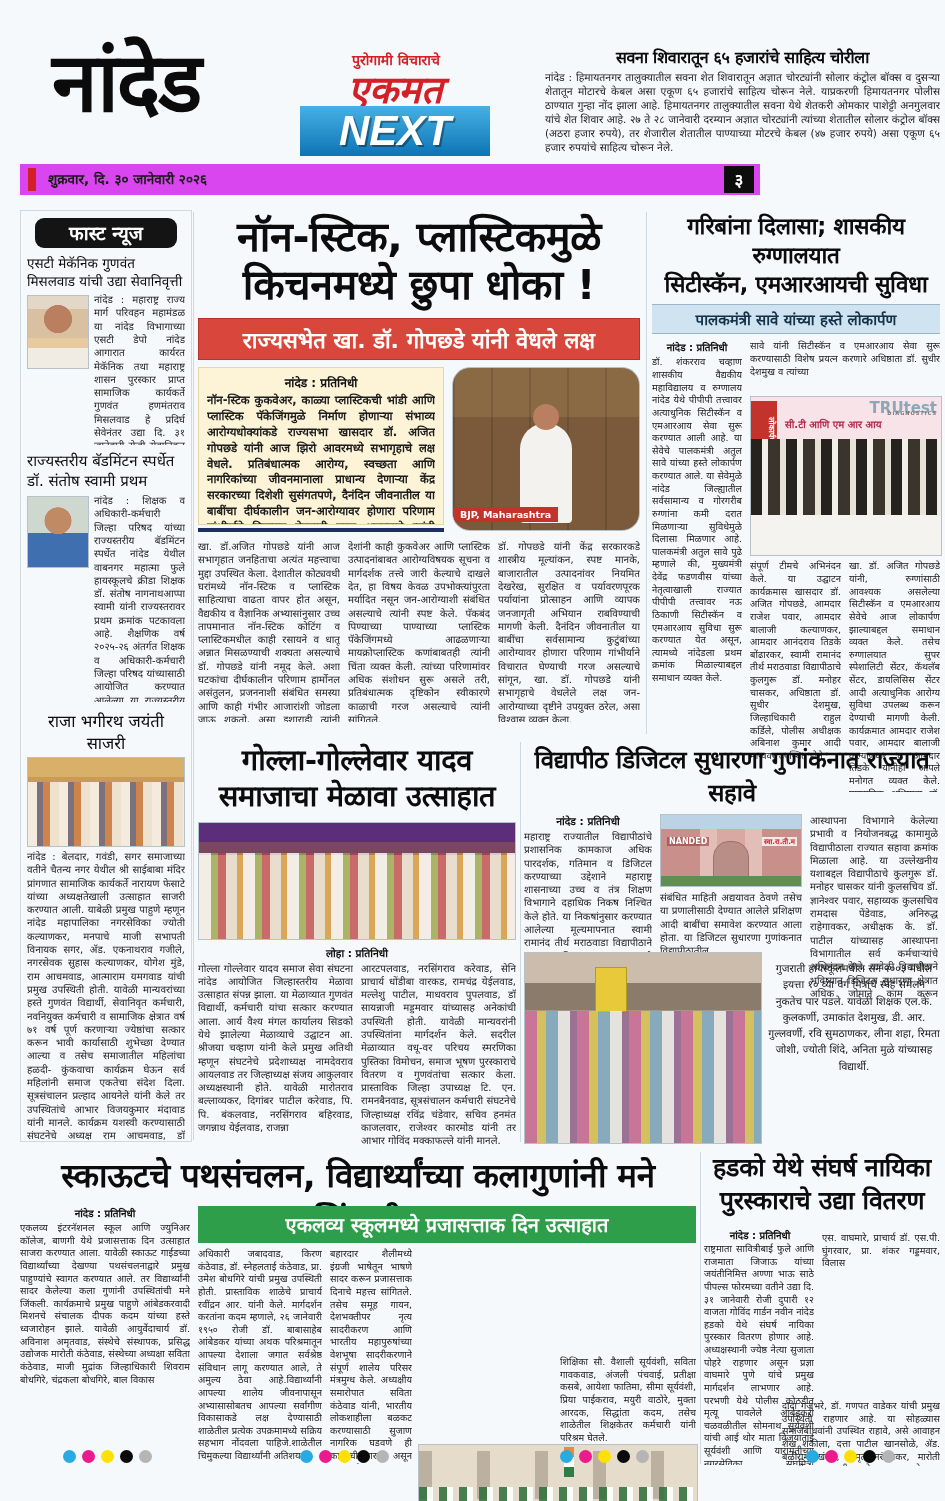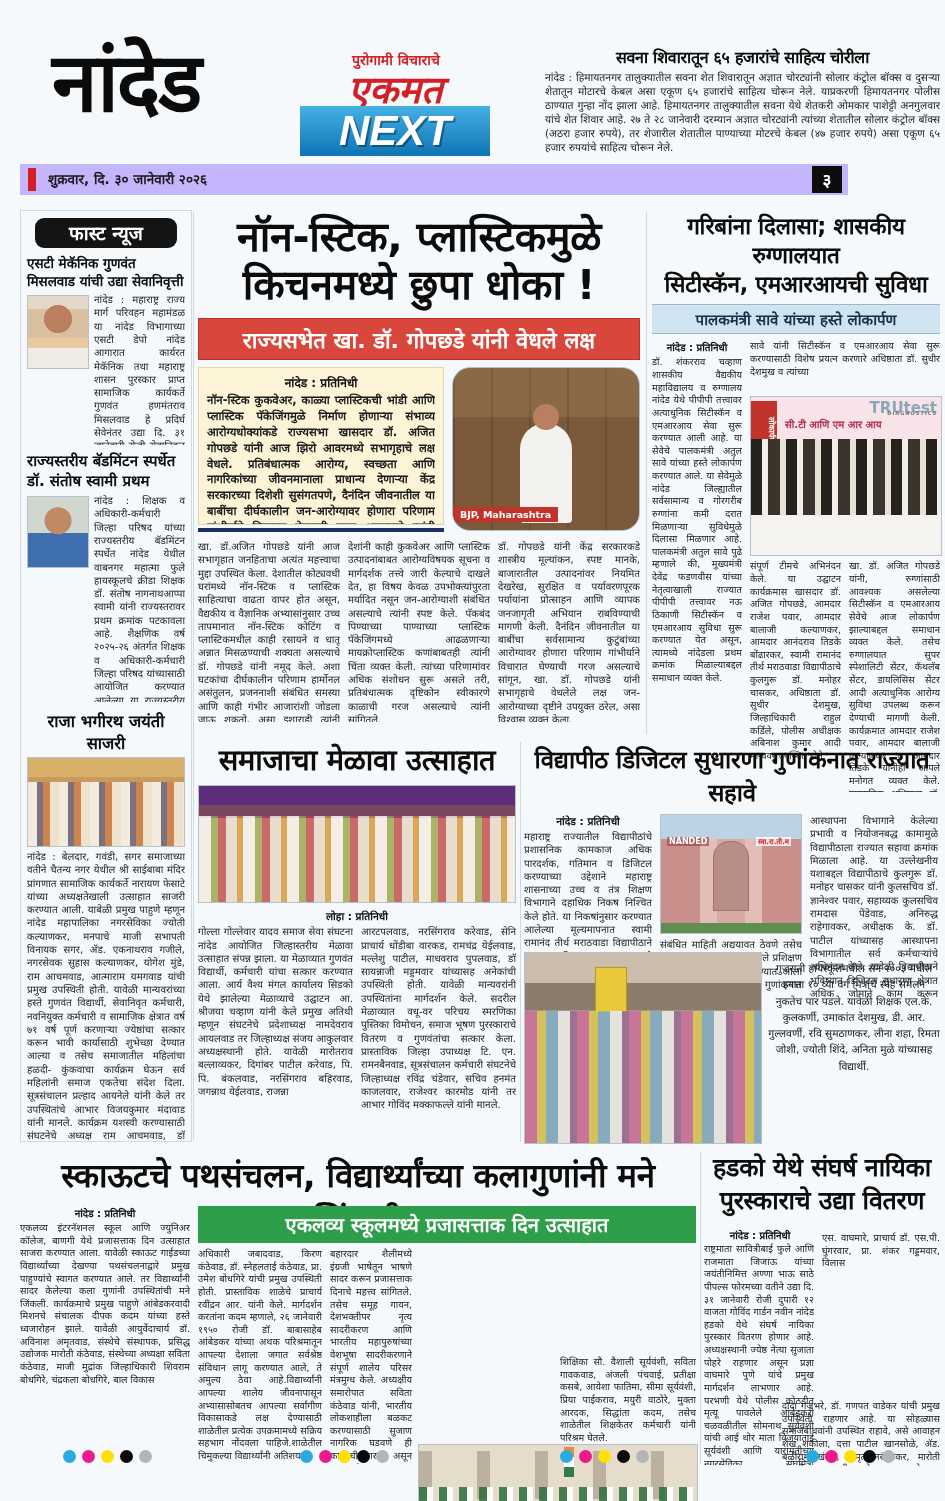--- a/index.html
+++ b/index.html
@@ -10,40 +10,40 @@
   .dl{font-weight:bold;text-align:center;font-size:10.5px;color:#111;margin-bottom:2px;}
   .ph{border:1px solid #b6c1c9;position:relative;overflow:hidden;}
   .vrule{width:1px;background:#cfd9e1;}
   .kicker-red{background:#d9463b;color:#fff;font-weight:800;text-align:center;border:1px solid #b5352c;}
   .kicker-blue{background:#cfe4f0;color:#16324a;font-weight:800;text-align:center;border-top:1px solid #9db6c6;border-bottom:1px solid #9db6c6;}
   .kicker-green{background:#2f9e4b;color:#fff;font-weight:800;text-align:center;}
   .dot{width:13px;height:13px;border-radius:50%;display:inline-block;margin-right:6px;}
   .colgroup{display:flex;gap:8px;}
   .colgroup>div{flex:1;}
   .caption-strip{position:absolute;left:0;bottom:8px;background:#c2342b;color:#fff;font-size:9.5px;font-weight:bold;padding:2px 7px;}
-  .fast-head{font-weight:700;font-size:13.5px;line-height:1.3;color:#0d0d0d;margin:7px 0 3px 0;}
+  .fast-head{font-weight:400;font-size:13.5px;line-height:1.3;color:#0d0d0d;margin:7px 0 3px 0;}
 </style>
 </head>
 <body>
 
 <div id="page">
 
   <div class="abs" style="left:52px;top:40px;font-size:82px;font-weight:900;color:#0b0b0b;line-height:1.05;letter-spacing:-2px;">नांदेड</div>
   <div class="abs" style="left:352px;top:50px;font-size:14px;font-weight:800;color:#d31f26;">पुरोगामी विचाराचे</div>
   <div class="abs" style="left:348px;top:62px;font-size:38px;font-weight:900;color:#d31f26;font-style:italic;">एकमत</div>
   <div class="abs" style="left:300px;top:106px;width:190px;height:50px;background:linear-gradient(180deg,#46b1e4,#0d74b5);display:flex;align-items:center;justify-content:center;">
     <span style="font-size:42px;font-weight:900;font-style:italic;color:#ffffff;font-family:'Liberation Sans',sans-serif;text-shadow:2px 2px 0 rgba(0,0,0,.35);">NEXT</span>
   </div>
 
   <div class="abs" style="left:545px;top:46px;width:395px;">
     <div class="hl" style="font-size:16px;">सवना शिवारातून ६५ हजारांचे साहित्य चोरीला</div>
     <div class="body-txt" style="margin-top:3px;height:112px;font-size:10.5px;">नांदेड :  हिमायतनगर तालुक्यातील सवना शेत शिवारातून अज्ञात चोरट्यांनी सोलार कंट्रोल बॉक्स व दुसऱ्या शेतातून मोटारचे केबल असा एकूण ६५ हजारांचे साहित्य चोरून नेले. याप्रकरणी हिमायतनगर पोलीस ठाण्यात गुन्हा नोंद झाला आहे.  हिमायतनगर तालुक्यातील सवना येथे शेतकरी ओमकार पाशेट्टी अनगुलवार यांचे शेत शिवार आहे. २७ ते २८ जानेवारी दरम्यान अज्ञात चोरट्यांनी त्यांच्या शेतातील सोलार कंट्रोल बॉक्स (अठरा हजार रुपये), तर शेजारील शेतातील पाण्याच्या मोटरचे केबल (४७ हजार रुपये) असा एकूण ६५ हजार रुपयांचे साहित्य चोरून नेले.</div>
   </div>
 
-  <div class="abs" style="left:20px;top:164px;width:828px;height:31px;background:#c4b5fd;">
+  <div class="abs" style="left:20px;top:164px;width:740px;height:31px;background:#d946ef;">
     <div class="abs" style="left:8px;top:4px;width:8px;height:23px;background:#d31f26;"></div>
     <div class="abs" style="left:28px;top:0;height:31px;line-height:31px;font-size:13.5px;font-weight:700;color:#1a1a1a;">शुक्रवार, दि. ३० जानेवारी २०२६</div>
     <div class="abs" style="right:6px;top:2px;width:30px;height:27px;background:#0d0d0d;color:#fff;font-size:17px;font-weight:800;display:flex;align-items:center;justify-content:center;">३</div>
   </div>
 
   <div class="abs vrule" style="left:193px;top:212px;height:928px;"></div>
   <div class="abs vrule" style="left:646px;top:212px;height:522px;"></div>
   <div class="abs vrule" style="left:520px;top:742px;height:400px;"></div>
   <div class="abs vrule" style="left:700px;top:1152px;height:312px;"></div>
 
@@ -121,43 +121,44 @@
         <div style="position:absolute;left:0;top:42px;right:0;height:76px;background:repeating-linear-gradient(90deg,#26231f 0 11px,#f2efe9 11px 17px,#3a342c 17px 29px,#e8e2d6 29px 35px);"></div>
         <div style="position:absolute;left:0;bottom:0;right:0;height:40px;background:#f4f3f0;"></div>
       </div>
       <div class="abs body-txt" style="left:98px;top:220px;width:91px;height:232px;font-size:9.5px;">संपूर्ण टीमचे अभिनंदन केले. या उद्घाटन कार्यक्रमास खासदार डॉ. अजित गोपछडे, आमदार राजेश पवार, आमदार बालाजी कल्याणकर, आमदार आनंदराव तिडके बोंढारकर, स्वामी रामानंद तीर्थ मराठवाडा विद्यापीठाचे कुलगुरू डॉ. मनोहर चासकर, अधिष्ठाता डॉ. सुधीर देशमुख, जिल्हाधिकारी राहुल कर्डिले, पोलीस अधीक्षक अबिनाश कुमार आदी मान्यवर उपस्थित होते.</div>
       <div class="abs body-txt" style="left:197px;top:220px;width:91px;height:232px;font-size:9.5px;">खा. डॉ. अजित गोपछडे यांनी, रुग्णांसाठी आवश्यक असलेल्या सिटीस्कॅन व एमआरआय सेवेचे आज लोकार्पण झाल्याबद्दल समाधान व्यक्त केले. तसेच रुग्णालयात सुपर स्पेशालिटी सेंटर, कॅथलॅब सेंटर, डायलिसिस सेंटर आदी अत्याधुनिक आरोग्य सुविधा उपलब्ध करून देण्याची मागणी केली. कार्यक्रमात आमदार राजेश पवार, आमदार बालाजी कल्याणकर व आमदार तिडके यांनीही आपले मनोगत व्यक्त केले. प्रास्ताविक अधिष्ठाता डॉ. सुधीर देशमुख यांनी केले.</div>
     </div>
   </div>
 
   <div class="abs" style="left:198px;top:742px;width:318px;">
     <div class="hl" style="font-size:29px;line-height:1.25;">
+      <div>गोल्ला-गोल्लेवार यादव</div>
       <div>समाजाचा मेळावा उत्साहात</div>
     </div>
     <div class="ph" style="width:100%;height:118px;box-sizing:border-box;margin-top:7px;background:linear-gradient(180deg,#5b2d7a 0 16%,#7a4660 16% 28%,#caa37a 28% 100%);">
       <div style="position:absolute;left:0;top:30px;right:0;bottom:0;background:repeating-linear-gradient(90deg,rgba(250,250,248,.85) 0 12px,rgba(150,190,90,.6) 12px 19px,rgba(200,60,90,.55) 19px 27px,rgba(240,235,225,.8) 27px 38px,rgba(230,170,60,.55) 38px 44px);"></div>
     </div>
     <div class="dl" style="margin-top:6px;">लोहा : प्रतिनिधी</div>
     <div class="colgroup">
       <div class="body-txt" style="height:200px;">गोल्ला गोल्लेवार यादव समाज सेवा संघटना नांदेड आयोजित जिल्हास्तरीय मेळावा उत्साहात संपन्न झाला. या मेळाव्यात गुणवंत विद्यार्थी, कर्मचारी यांचा सत्कार करण्यात आला. आर्य वैश्य मंगल कार्यालय सिडको येथे झालेल्या मेळाव्याचे उद्घाटन आ. श्रीजया चव्हाण यांनी केले प्रमुख अतिथी म्हणून संघटनेचे प्रदेशाध्यक्ष नामदेवराव आयलवाड तर जिल्हाध्यक्ष संजय आकुलवार अध्यक्षस्थानी होते. यावेळी मारोतराव बल्लाव्यकर, दिगांबर पाटील करेवाड, पि. पि. बंकलवाड, नरसिंगराव बहिरवाड, जगन्नाथ येईलवाड, राजन्ना</div>
       <div class="body-txt" style="height:200px;">आरटपलवाड, नरसिंगराव करेवाड, सेनि प्राचार्य धोंडीबा वारकड, रामचंद्र येईलवाड, मल्लेशु पाटील, माधवराव पुपलवाड, डॉ सायन्नाजी मड्डमवार यांच्यासह अनेकांची उपस्थिती होती. यावेळी मान्यवरांनी उपस्थितांना मार्गदर्शन केले. सदरील मेळाव्यात वधू-वर परिचय स्मरणिका पुस्तिका विमोचन, समाज भूषण पुरस्काराचे वितरण व गुणवंतांचा सत्कार केला. प्रास्ताविक जिल्हा उपाध्यक्ष टि. एन. रामनबैनवाड, सूत्रसंचालन कर्मचारी संघटनेचे जिल्हाध्यक्ष रविंद्र चंडेवार, सचिव हनमंत काजलवार, राजेश्वर कारमोड यांनी तर आभार गोविंद मक्काफल्ले यांनी मानले.</div>
     </div>
   </div>
 
   <div class="abs" style="left:524px;top:742px;width:416px;">
     <div class="hl" style="font-size:24px;">विद्यापीठ डिजिटल सुधारणा गुणांकनात राज्यात सहावे</div>
     <div style="display:flex;gap:8px;margin-top:6px;">
       <div style="width:128px;">
         <div class="dl">नांदेड : प्रतिनिधी</div>
         <div class="body-txt" style="height:168px;">महाराष्ट्र राज्यातील विद्यापीठांचे प्रशासनिक कामकाज अधिक पारदर्शक, गतिमान व डिजिटल करण्याच्या उद्देशाने महाराष्ट्र शासनाच्या उच्च व तंत्र शिक्षण विभागाने दहाधिक निकष निश्चित केले होते. या निकषांनुसार करण्यात आलेल्या मूल्यमापनात स्वामी रामानंद तीर्थ मराठवाडा विद्यापीठाने ६५ गुण मिळवून राज्यात सहावे स्थान पटकावले आहे. या मूल्यमापनामध्ये विद्यापीठातील कर्मचारी सेवा पुस्तिका डिजिटल करणे, शासन आदेशांची ऑनलाइन नोंद ठेवणे, पदोन्नती प्रक्रिया सुलभ करणे, सेवा नियमांशी</div>
       </div>
       <div style="width:142px;">
-        <div class="ph" style="width:142px;height:120px;box-sizing:border-box;background:linear-gradient(180deg,#bcd3e6 0 20%,transparent 20%),linear-gradient(90deg,#c98f8a 0 28%,#e3bdb7 28% 40%,#d8a9a2 40% 60%,#e3bdb7 60% 72%,#c98f8a 72% 100%);">
+        <div class="ph" style="width:142px;height:73px;box-sizing:border-box;background:linear-gradient(180deg,#bcd3e6 0 20%,transparent 20%),linear-gradient(90deg,#c98f8a 0 28%,#e3bdb7 28% 40%,#d8a9a2 40% 60%,#e3bdb7 60% 72%,#c98f8a 72% 100%);">
           <span style="position:absolute;left:6px;top:22px;font-size:8px;font-weight:800;color:#fff;background:rgba(150,60,60,.6);padding:0 2px;">NANDED</span>
-          <span style="position:absolute;right:10px;top:22px;font-size:7px;font-weight:800;color:#d02020;background:rgba(255,255,255,.8);padding:0 2px;">स्वा.रा.ती.म</span>
+          <span style="position:absolute;right:4px;top:22px;font-size:7px;font-weight:800;color:#d02020;background:rgba(255,255,255,.8);padding:0 2px;">स्वा.रा.ती.म</span>
           <div style="position:absolute;left:50%;top:26px;transform:translateX(-50%);width:34px;height:68px;background:#b98e86;border-radius:16px 16px 0 0;border:1px solid #9e736b;"></div>
           <div style="position:absolute;left:0;bottom:0;right:0;height:10px;background:#5f8d52;"></div>
         </div>
         <div class="body-txt" style="height:84px;margin-top:4px;">संबंधित माहिती अद्ययावत ठेवणे तसेच या प्रणालीसाठी देण्यात आलेले प्रशिक्षण आदी बाबींचा समावेश करण्यात आला होता. या डिजिटल सुधारणा गुणांकनात विद्यापीठातील</div>
       </div>
       <div class="body-txt" style="width:128px;height:186px;">आस्थापना विभागाने केलेल्या प्रभावी व नियोजनबद्ध कामामुळे विद्यापीठाला राज्यात सहावा क्रमांक मिळाला आहे. या उल्लेखनीय यशाबद्दल विद्यापीठाचे कुलगुरू डॉ. मनोहर चासकर यांनी कुलसचिव डॉ. ज्ञानेश्वर पवार, सहाय्यक कुलसचिव रामदास पेंडेवाड, अनिरुद्ध राहेगावकर, अधीक्षक के. डॉ. पाटील यांच्यासह आस्थापना विभागातील सर्व कर्मचाऱ्यांचे अभिनंदन केले. यावेळी विद्यापीठाने भविष्यात डिजिटल सुधारणा क्षेत्रात अधिक जोमाने काम करून राज्यातील पहिल्या तीन विद्यापीठांमध्ये स्थान मिळवावे, असे आवाहनही कुलगुरू डॉ. चासकर यांनी केले.</div>
     </div>
   </div>
 
   <div class="abs ph" style="left:524px;top:952px;width:236px;height:190px;background:linear-gradient(180deg,#cbbcab 0 16%,#8b7b6b 16% 30%,#a59582 30% 100%);">

